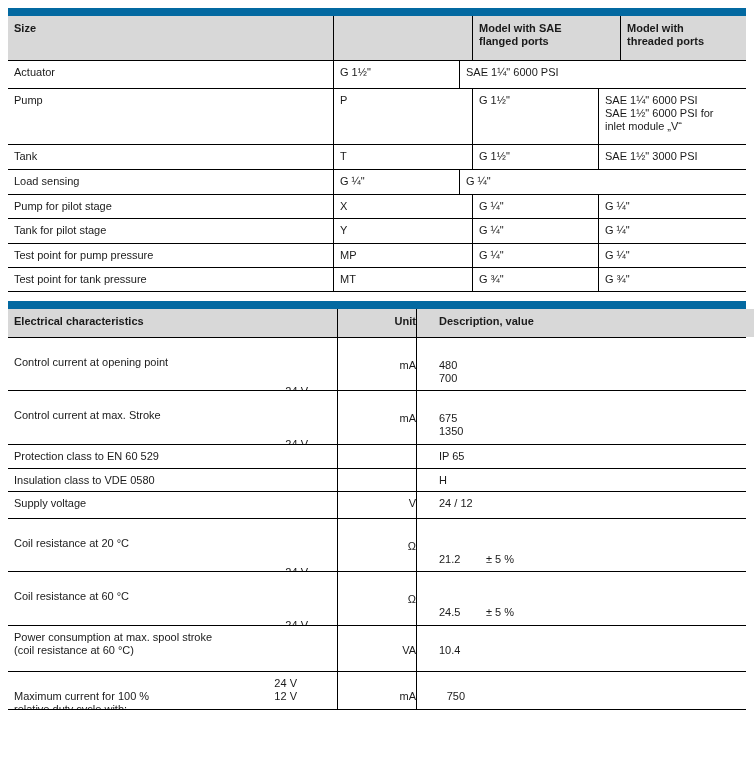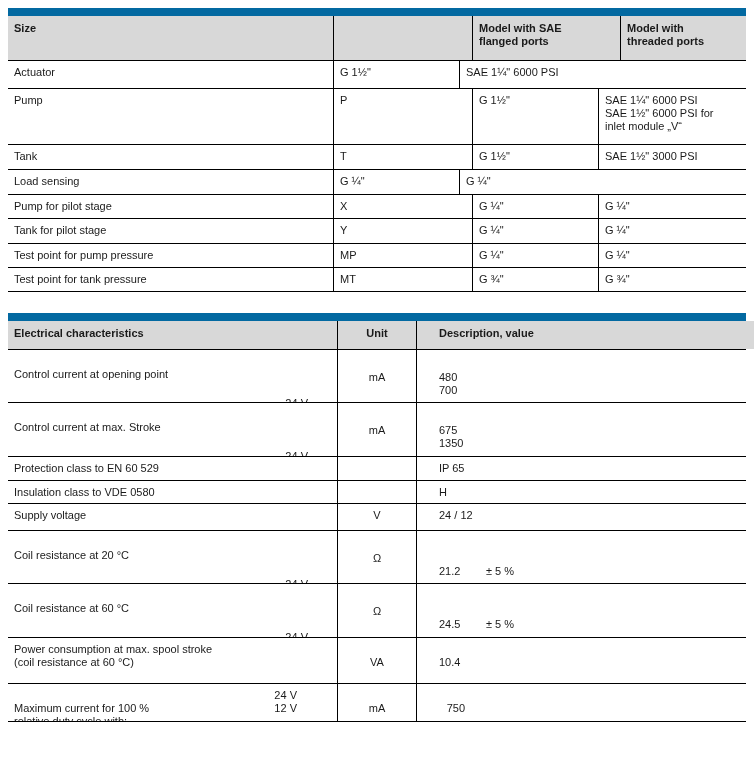--- a/index.html
+++ b/index.html
@@ -14,23 +14,23 @@
   .cell { box-sizing:border-box; flex:none; padding:5px 4px 0 6px; white-space:pre-line; overflow:hidden; }
   .hdr .cell { padding-top:6px; background:#d8d8d8; font-weight:bold; }
 
   
   .t1c1 { width:325px; }
   .t1c2 { width:139px; border-left:1px solid #000; }
   .t1c3 { width:126px; border-left:1px solid #000; }
   .t1c4 { width:148px; border-left:1px solid #000; }
 
   
-  .tbl2 { margin-top:21px; }
+  .tbl2 { margin-top:9px; }
   .t2c1 { width:329px; }
-  .t2c2 { width:79px;  border-left:1px solid #000; text-align:center; padding-left:0; padding-right:0; }
+  .t2c2 { width:79px;  border-left:1px solid #000; text-align:right; padding-left:0; padding-right:0; }
   .t2c3 { width:384px; border-left:1px solid #000; padding-left:22px; }
 
   .pt18 { padding-top:18px; }
   .pt21 { padding-top:21px; }
   .volts  { text-align:right; padding-right:25px; margin-top:3px; white-space:pre-line; }
   .split  { position:relative; }
   .volts2 { position:absolute; top:5px; left:1px; right:0; text-align:right; padding-right:40px; white-space:pre-line; }
   .num { display:inline-block; width:47px; }
   .ra  { display:inline-block; width:26px; text-align:right; }
 </style>

